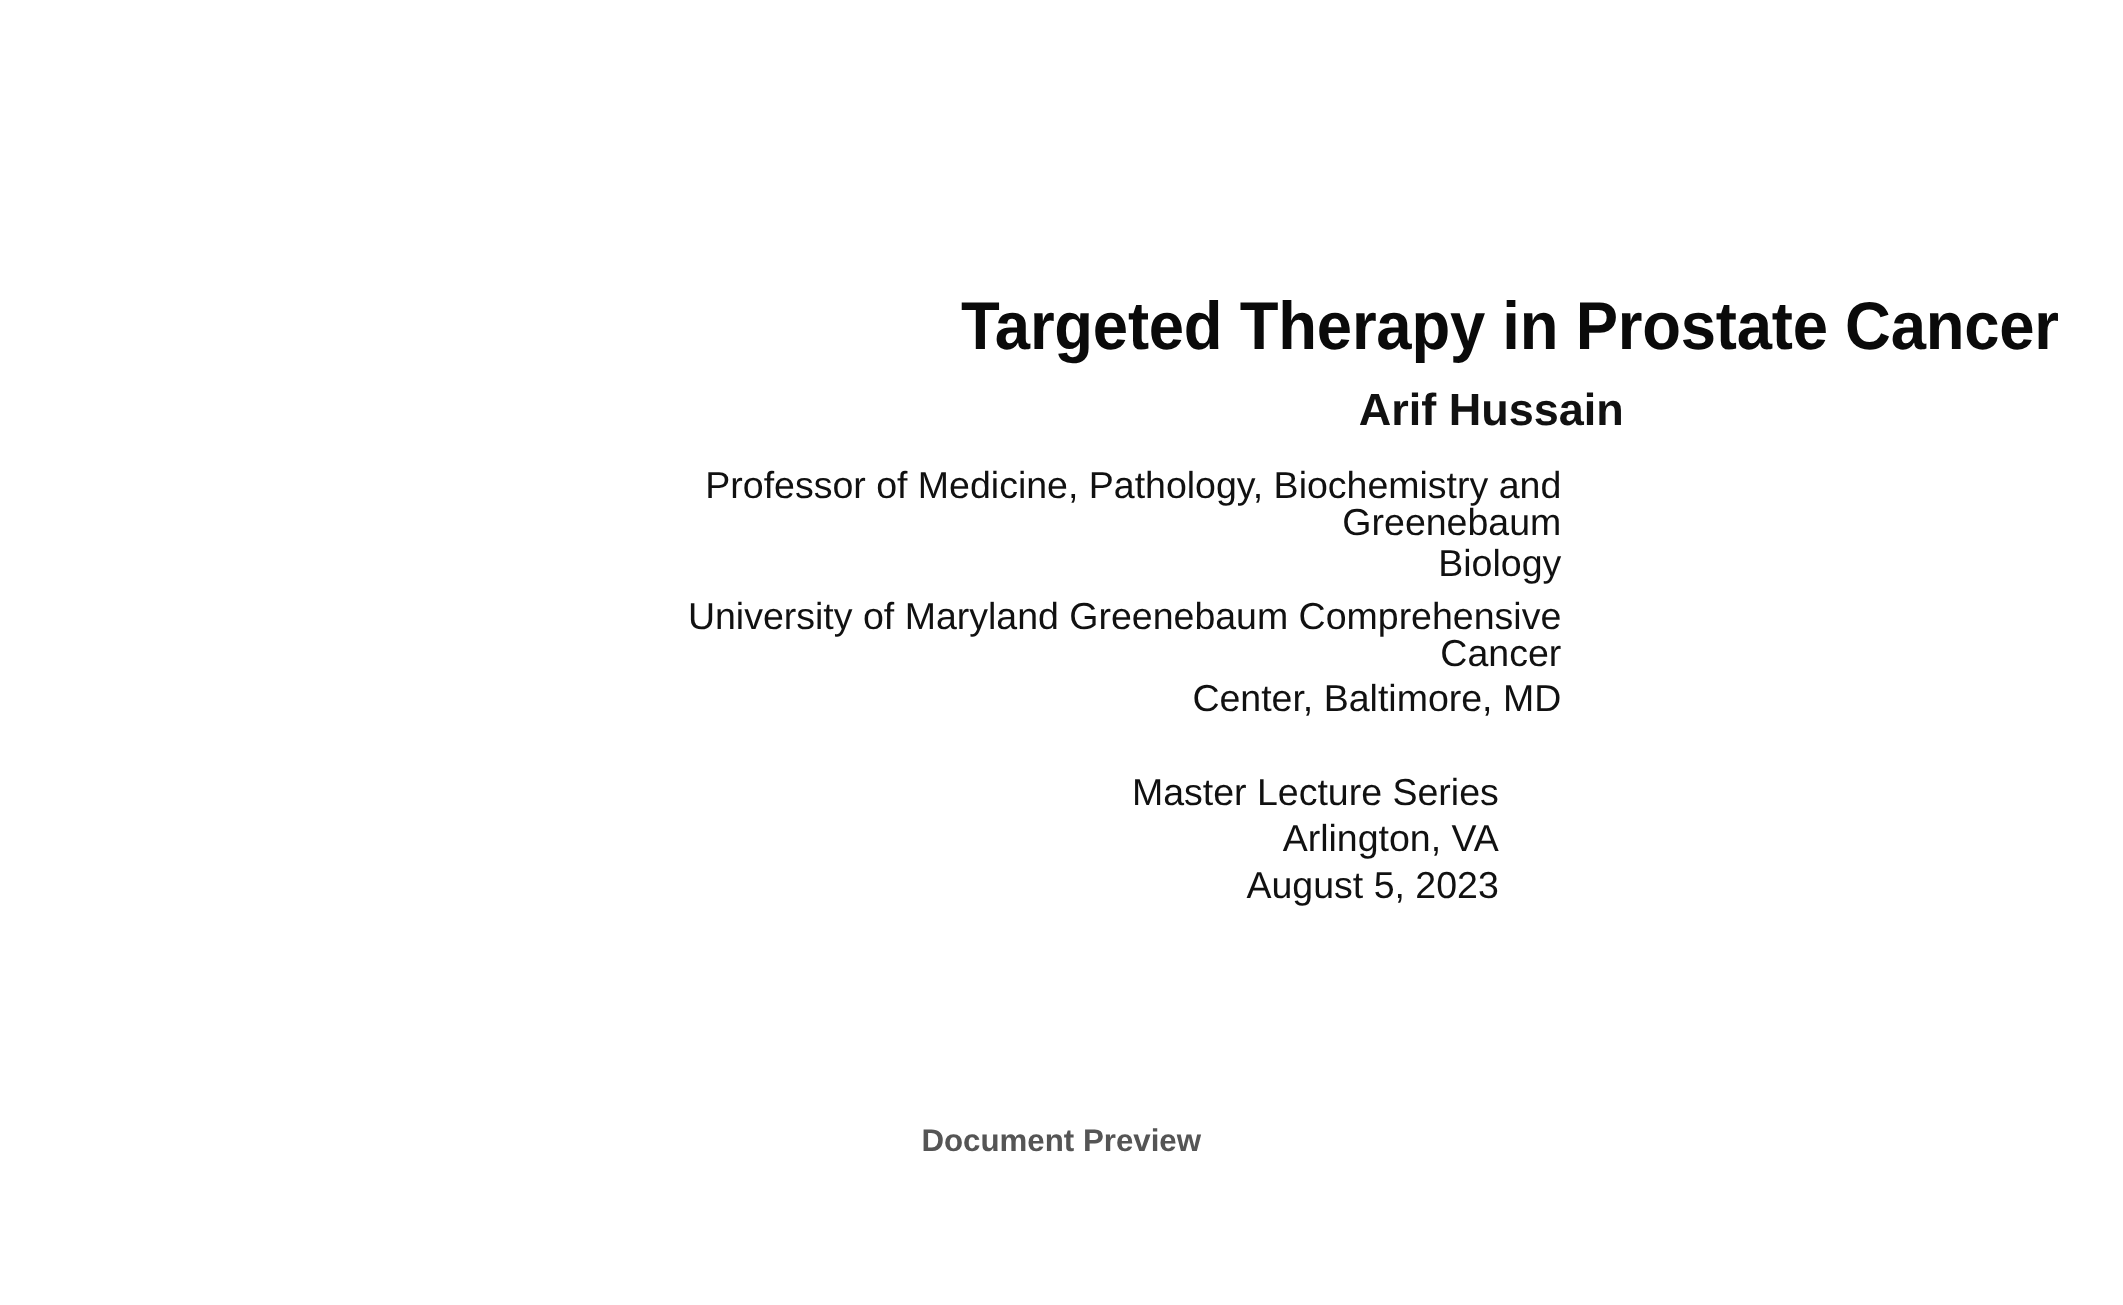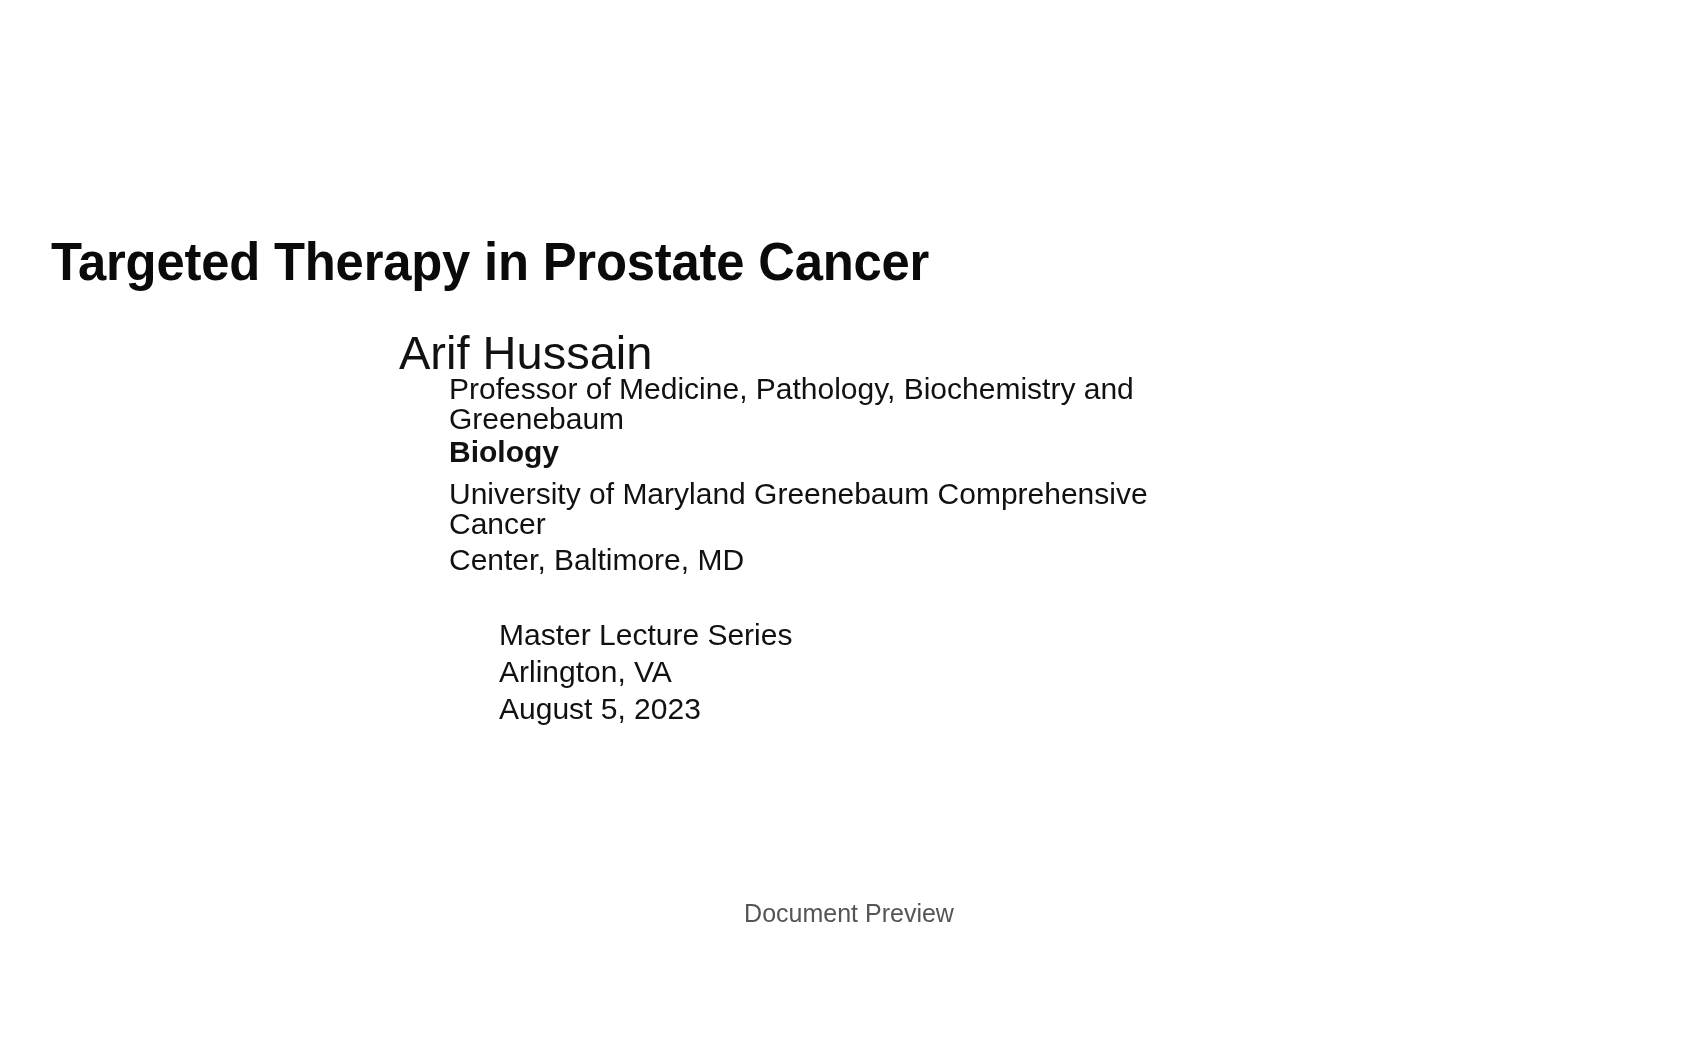--- a/index.html
+++ b/index.html
@@ -25,21 +25,21 @@
   }
 
   
   .slide {
     position: absolute;
     left: 0;
     top: 0;
     width: 1698px;
     height: 1044px;
     background: #ffffff;
-    text-align: left;
+    text-align: right;
     color: #000000;
   }
 
   
   .slide-title {
     position: absolute;
     left: 0;
     right: 0;
     top: 196px;
     font-size: 54px;
@@ -61,35 +61,35 @@
     width: 900px;
   }
 
   .line {
     display: block;
     color: #111111;
   }
 
   
   .presenter-name {
-    top: 325px;
-    font-size: 47px;
+    top: 307px;
+    font-size: 36px;
     line-height: 1.18;
-    font-weight: 400;
+    font-weight: 700;
   }
 
   
   .affiliation {
     top: 374px;
     width: 800px;
     font-size: 30px;
     line-height: 1.0;
   }
   .affiliation .line { padding: 0; }
-  .affiliation .line + .line { margin-top: 3px; font-weight: bold; }
+  .affiliation .line + .line { margin-top: 3px; }
 
   
   .institution {
     top: 479px;
     width: 800px;
     font-size: 30px;
     line-height: 1.0;
   }
   .institution .line + .line { margin-top: 6px; }
 
@@ -105,21 +105,21 @@
   
   .preview-caption {
     position: absolute;
     left: 0;
     right: 0;
     top: 898px;
     text-align: center;
     font-size: 25px;
     line-height: 1.2;
     color: #555555;
-    font-weight: 400;
+    font-weight: 700;
   }
 </style>
 </head>
 <body>
 
 <div class="page">
 
   <div class="slide">
 
     <h1 class="slide-title">Targeted Therapy in Prostate Cancer</h1>

